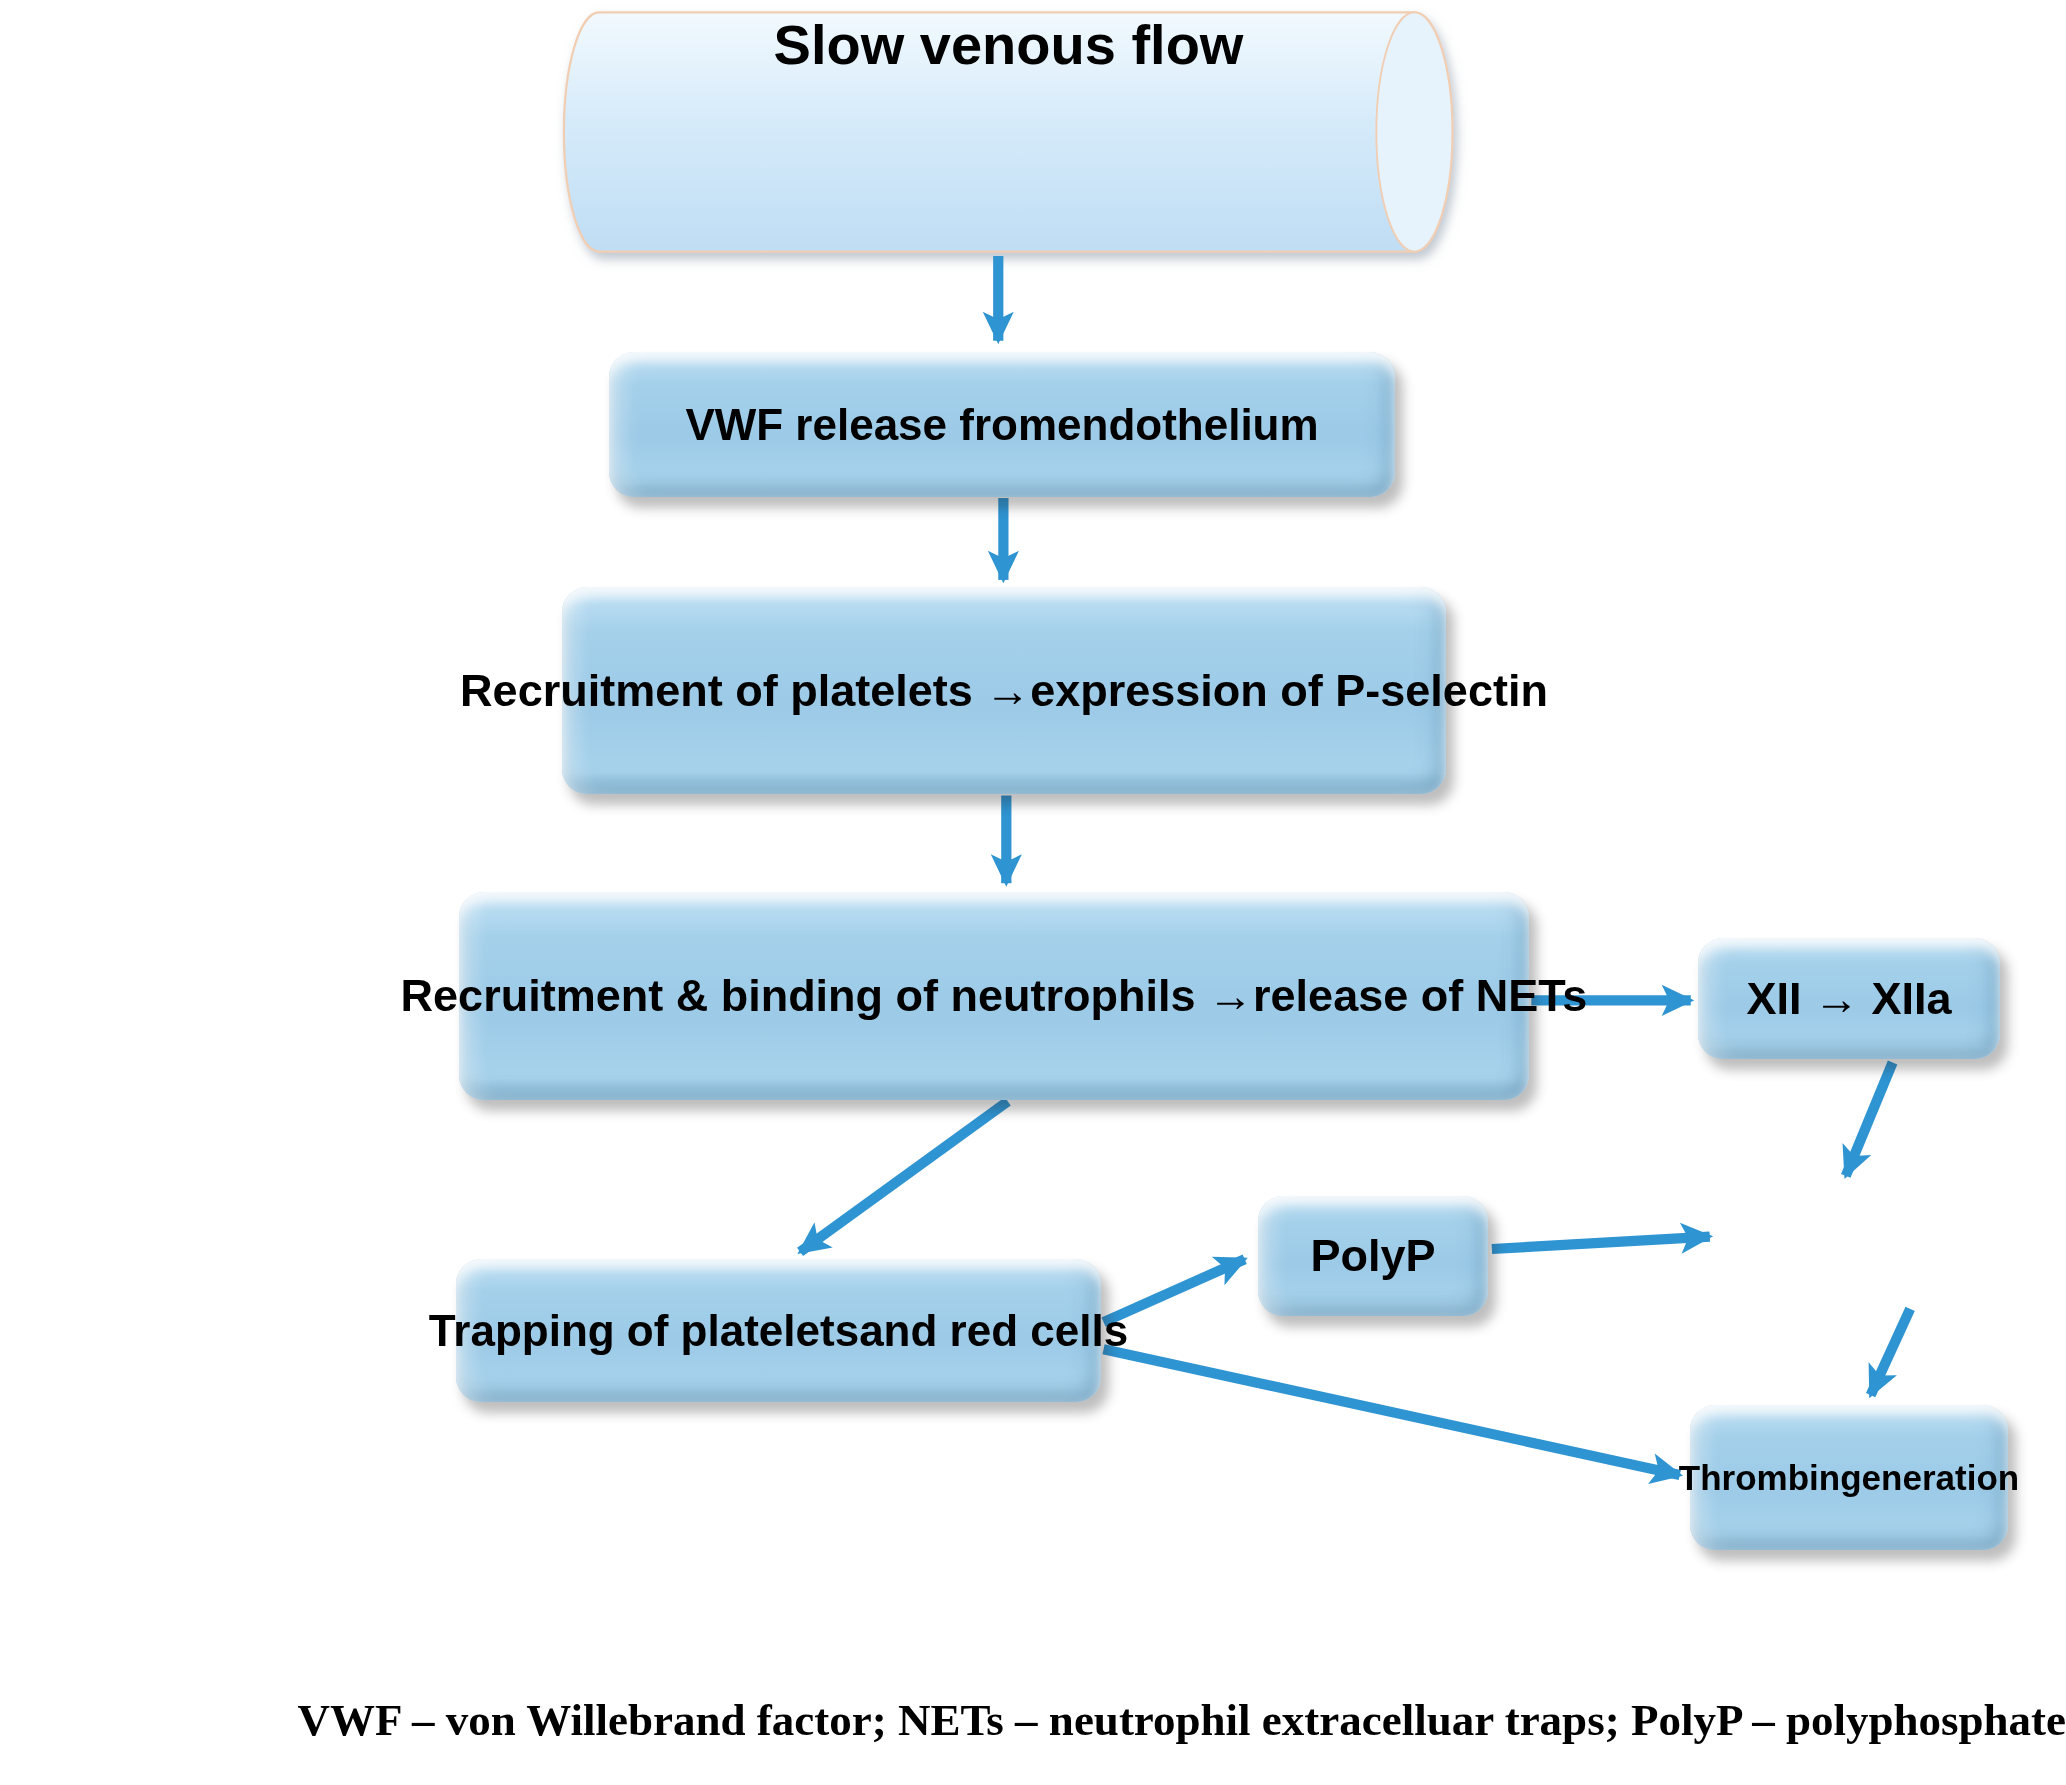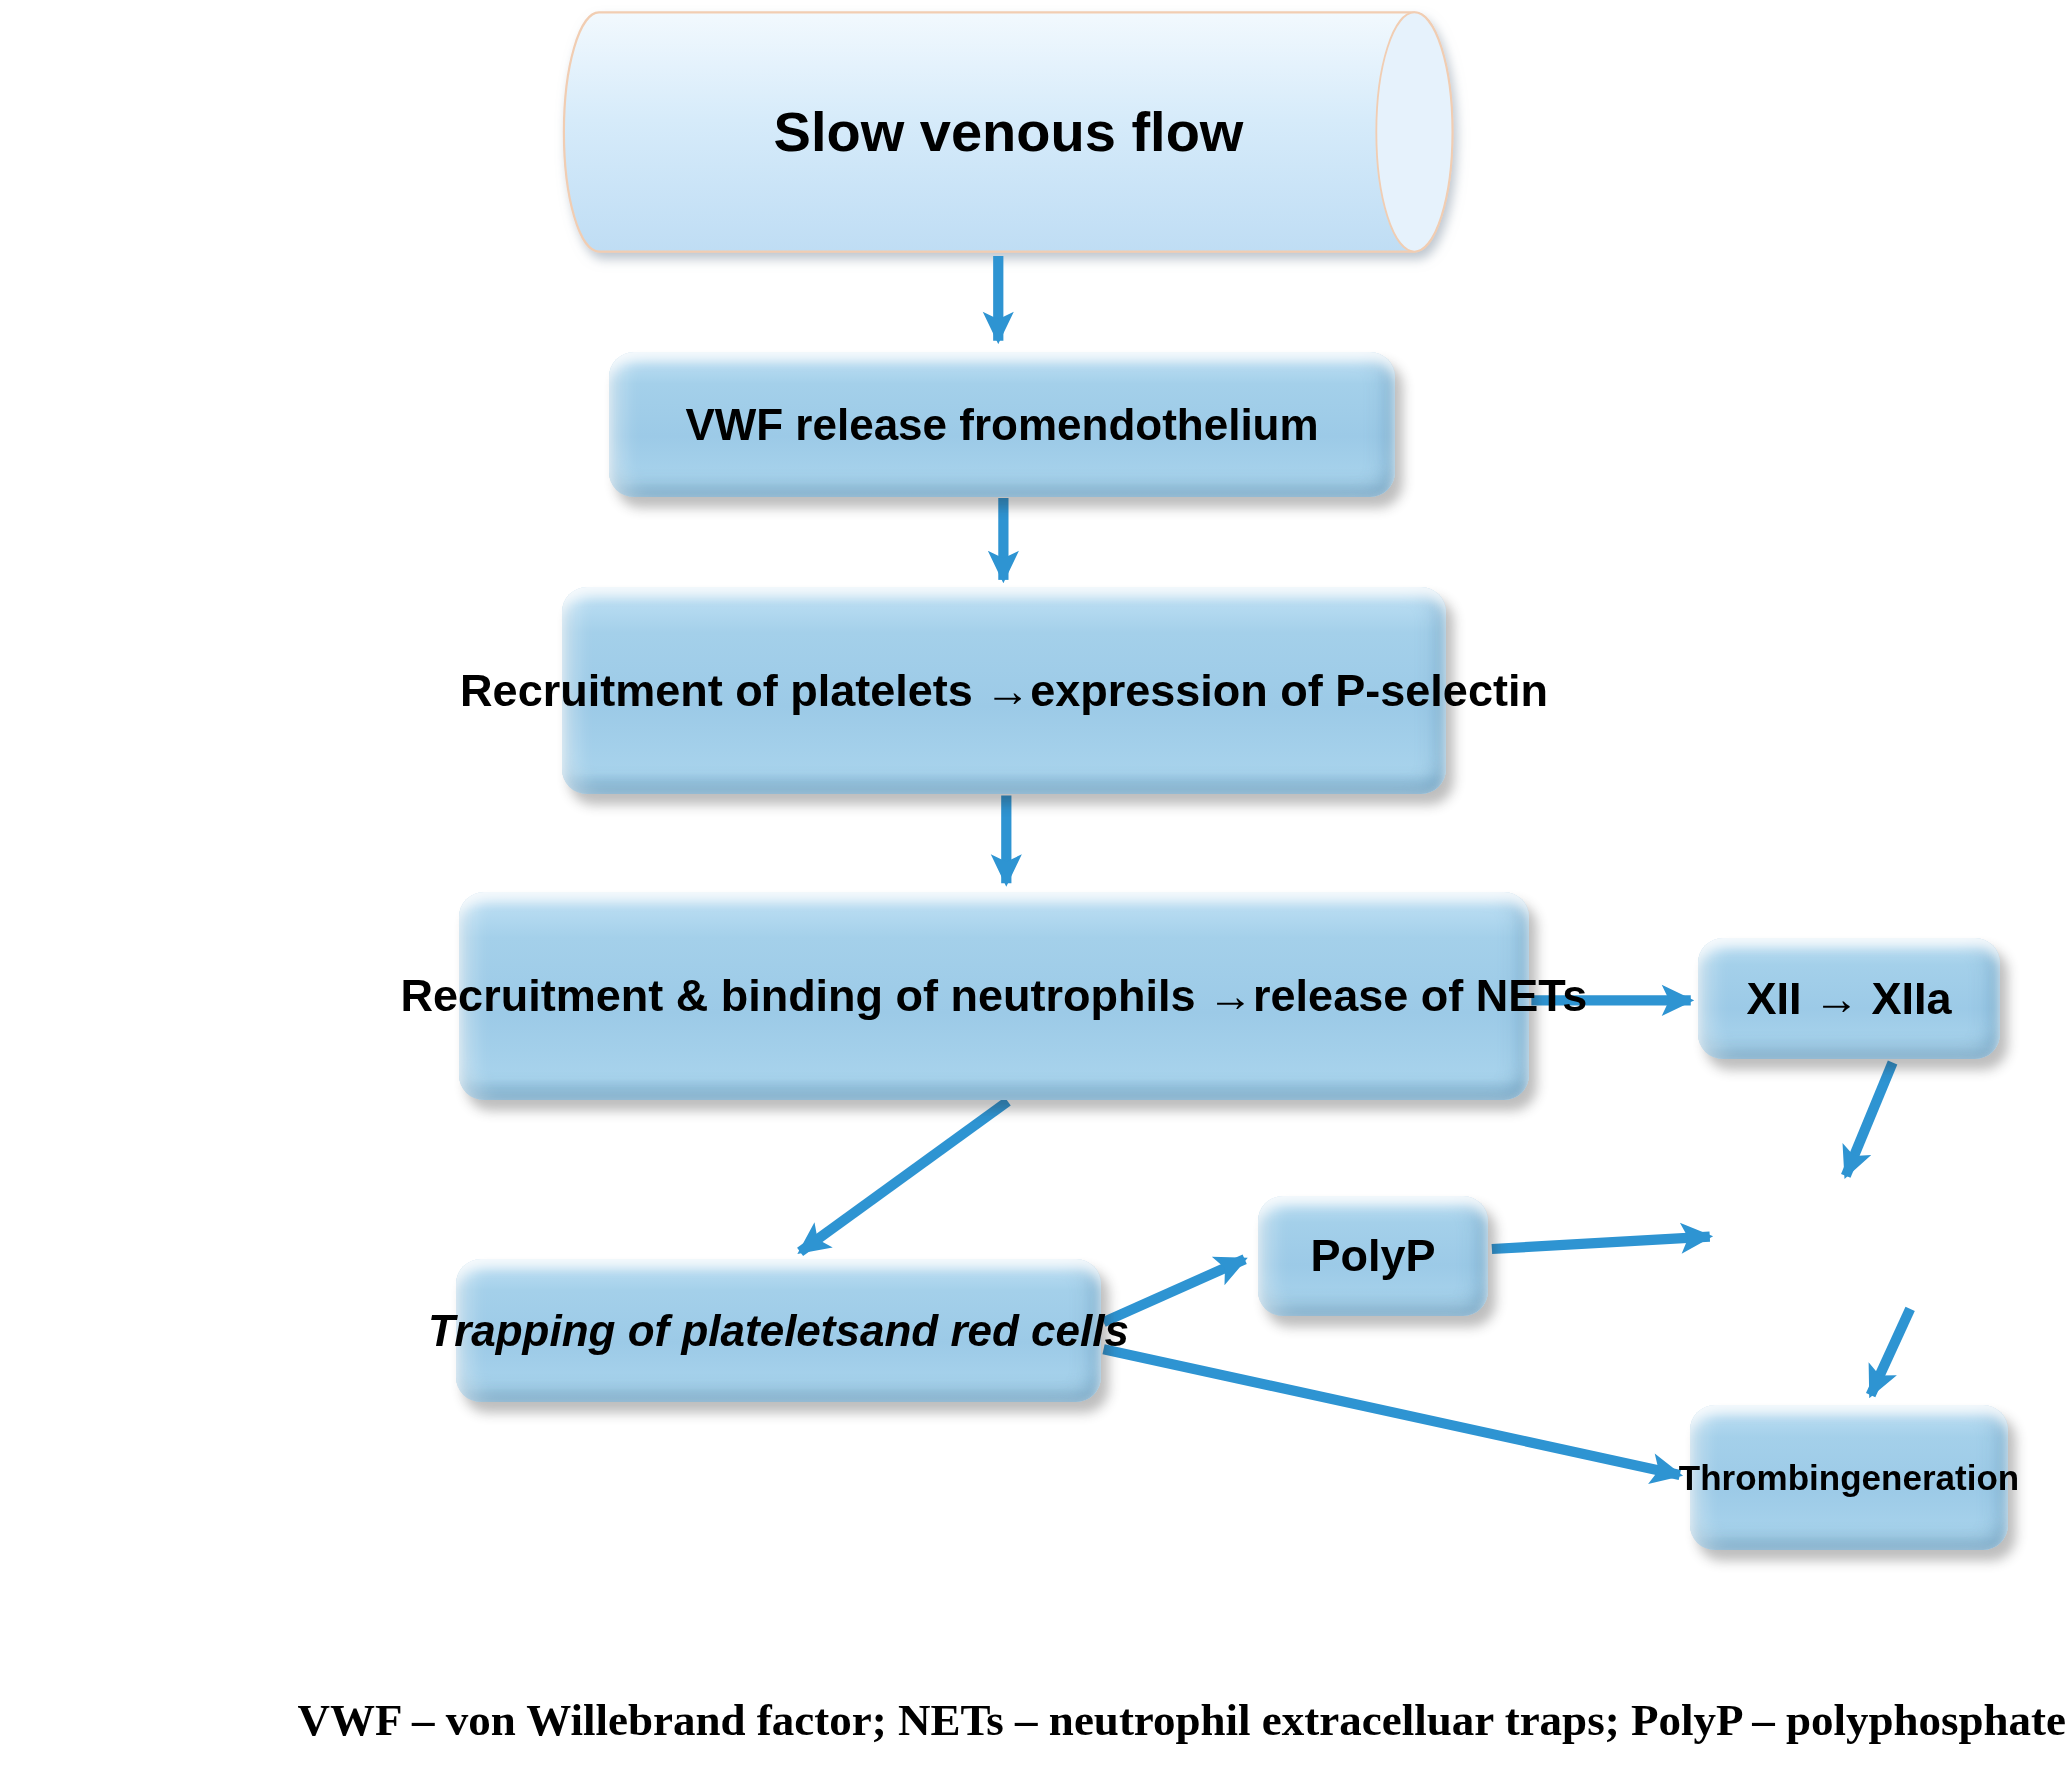--- a/index.html
+++ b/index.html
@@ -27,27 +27,27 @@
     box-shadow:
       inset 0 8.8px 11.7px rgba(255,255,255,.8),
       inset 11.7px 0 19px rgba(255,255,255,.45),
       inset -11.7px 0 19px rgba(90,140,175,.28),
       inset 0 -11.7px 16px rgba(70,120,155,.33),
       7.3px 10.2px 11.7px rgba(40,40,40,.30);
   }
   .line{display:block;white-space:nowrap;}
   #node-cylinder-label{
     position:absolute;left:564px;top:12.4px;width:889px;height:239px;
-    display:flex;align-items:center;justify-content:center;
+    display:flex;align-items:flex-start;justify-content:center;
     font-size:56px;font-weight:bold;color:#000;
   }
   #node-vwf{left:609px;top:352px;width:786px;height:145px;font-size:44px;line-height:66px;}
   #node-platelets{left:562px;top:587px;width:884px;height:207px;font-size:45px;line-height:80px;}
   #node-neutrophils{left:459px;top:892px;width:1070px;height:208px;font-size:45px;line-height:80px;}
-  #node-trapping{left:456px;top:1259px;width:645px;height:143px;font-size:44px;line-height:67px;font-style:italic;}
+  #node-trapping{left:456px;top:1259px;width:645px;height:143px;font-size:44px;line-height:67px;}
   #node-polyp{left:1258px;top:1196px;width:230px;height:120px;font-size:45px;}
   #node-xii{left:1698px;top:938px;width:302px;height:121px;font-size:45px;}
   #node-xi{left:1719px;top:1186px;width:269px;height:121px;font-size:45px;}
   #node-thrombin{left:1690px;top:1405px;width:318px;height:145px;font-size:35px;line-height:67px;}
   #caption{
     position:absolute;left:0;top:1694px;width:2066px;
     text-align:right;
     font-family:"Liberation Serif", serif;
     font-weight:bold;font-size:45px;color:#000;
   }

